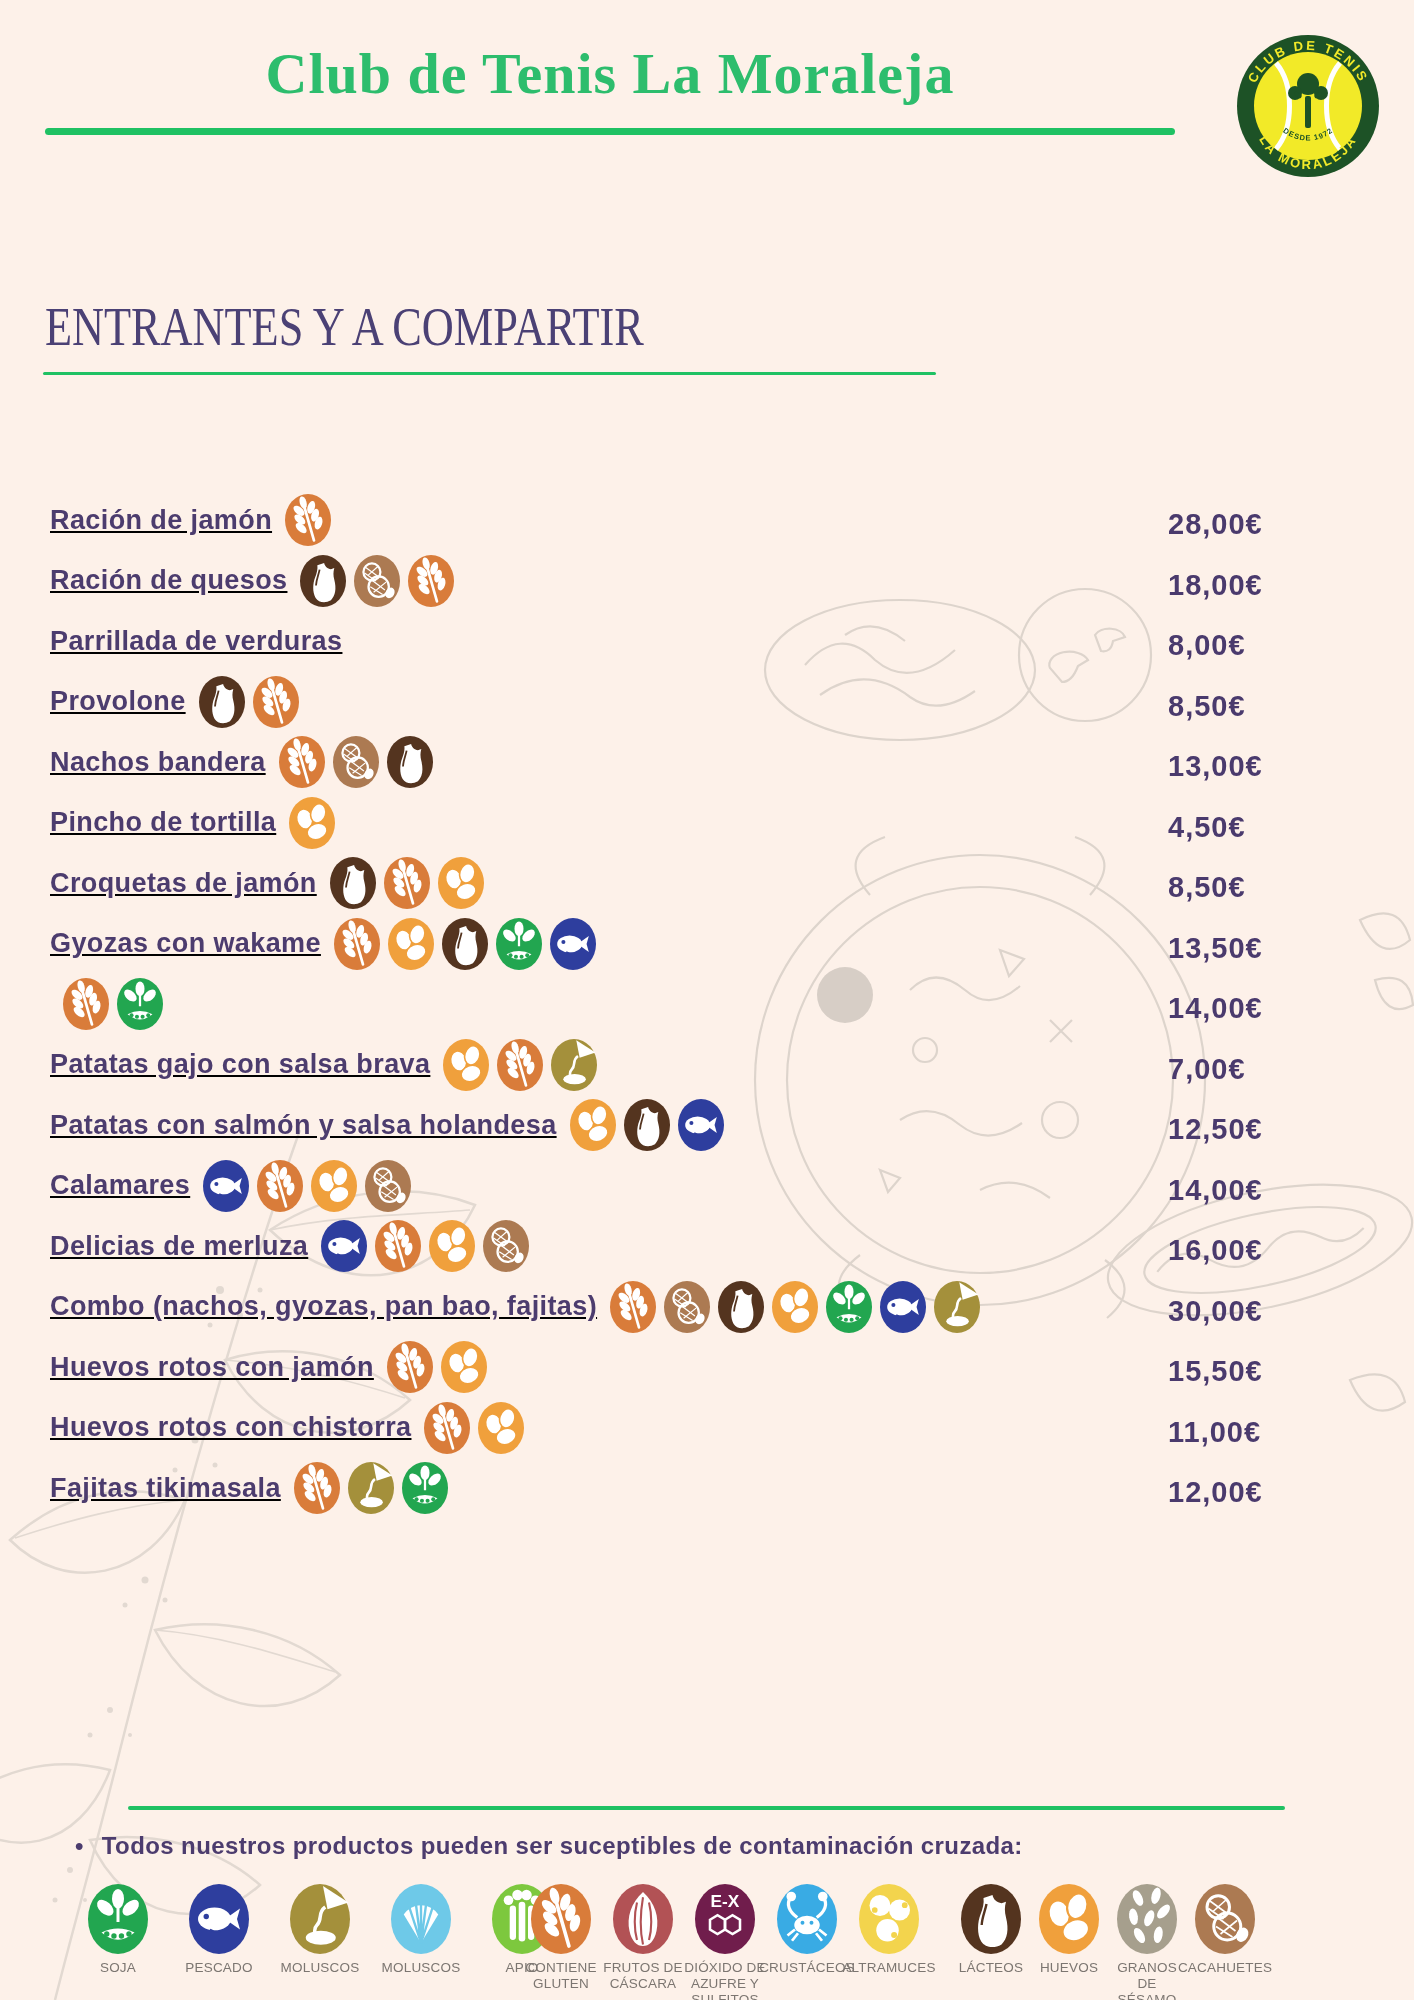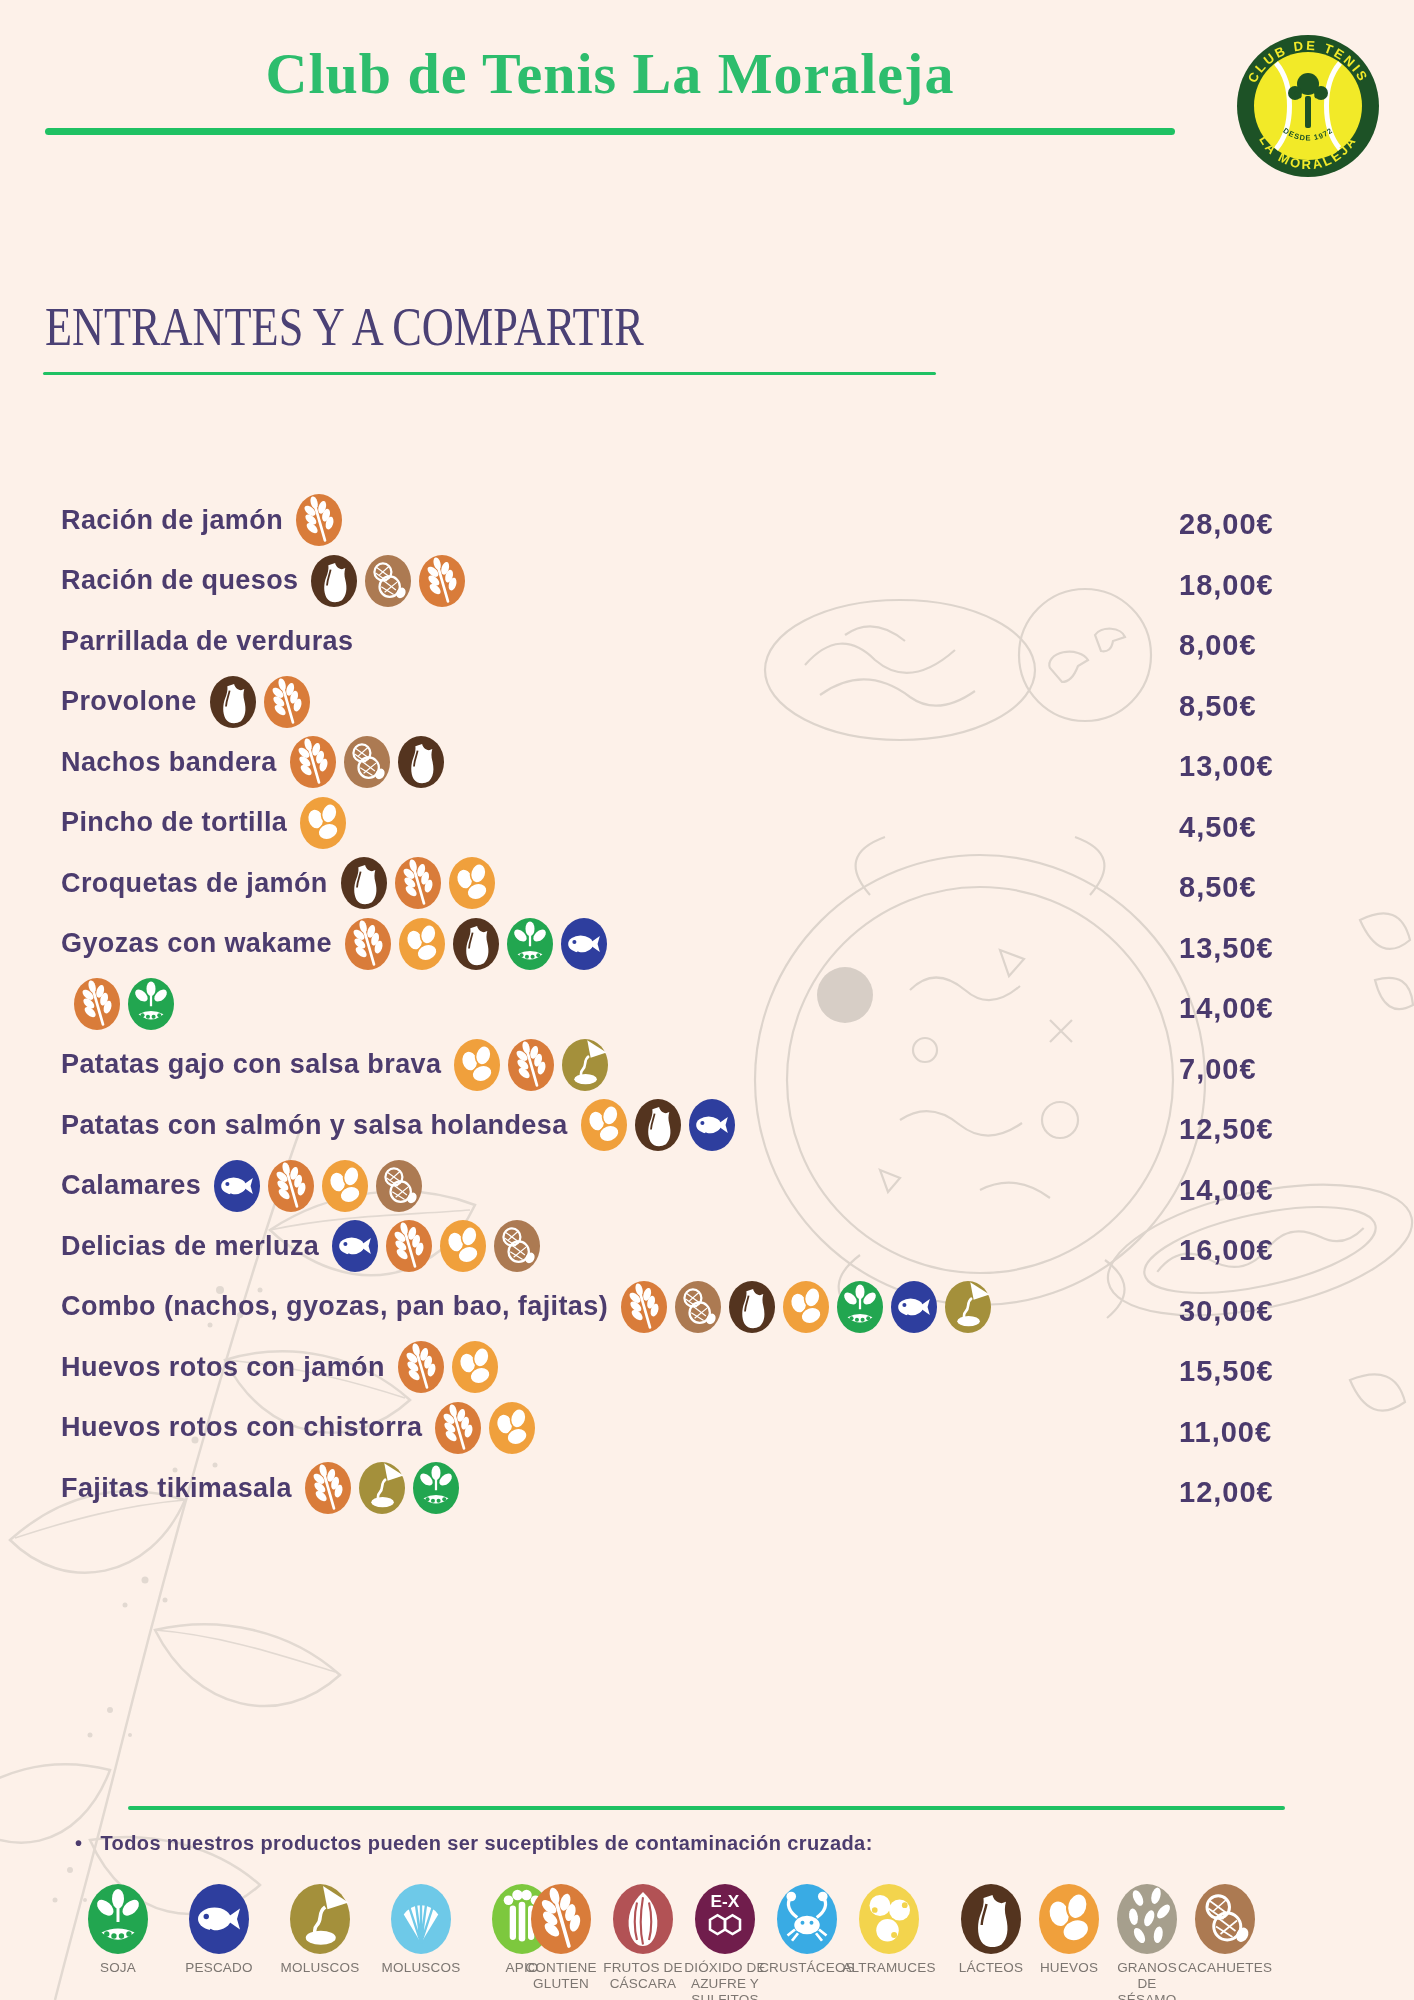--- a/index.html
+++ b/index.html
@@ -24,21 +24,21 @@
     position:absolute;left:45px;top:296px;
     font-family:"Liberation Serif","DejaVu Serif",serif;
     font-size:54px;color:#4b4175;letter-spacing:0px;white-space:nowrap;
     transform:scaleX(0.82);transform-origin:left center;font-weight:500;
   }
   .section-rule{
     position:absolute;left:43px;top:372px;width:893px;height:3px;
     background:#1fc163;border-radius:2px;
   }
   
-  .menu{position:absolute;left:61px;top:490px;width:1324px;}
+  .menu{position:absolute;left:50px;top:490px;width:1324px;text-decoration:underline;}
   .row{position:relative;height:60.5px;}
   .row-main{display:flex;align-items:center;height:100%;}
   .item-name{
     font-size:27px;font-weight:bold;color:#4c3c6e;letter-spacing:0.4px;
     white-space:nowrap;
   }
   .icons{display:flex;align-items:center;margin-left:13px;}
   .badge{
     width:46px;height:52px;border-radius:50%;margin-right:8px;
     flex:0 0 auto;display:block;position:relative;
@@ -49,21 +49,21 @@
     font-size:29px;font-weight:bold;color:#4a3a6d;letter-spacing:1px;
     white-space:nowrap;
   }
   
   .footer-rule{
     position:absolute;left:128px;top:1806px;width:1157px;height:4px;
     background:#1fc163;border-radius:2px;
   }
   .note{
     position:absolute;left:75px;top:1832px;width:1300px;
-    font-size:20px;font-weight:bold;color:#4c3c6e;letter-spacing:0.4px;
+    font-size:24px;font-weight:bold;color:#4c3c6e;letter-spacing:0.4px;
   }
   .note .bullet{margin-right:18px;}
   .legend{position:absolute;left:0;top:1884px;width:1414px;height:116px;}
   .legend-group{position:absolute;top:0;display:flex;}
   .legend-group.g1{left:75px;gap:15px;}
   .legend-group.g2{left:520px;}
   .legend-group.g3{left:952px;}
   .legend-item{width:86px;display:flex;flex-direction:column;align-items:center;}
   .legend-group.g2 .legend-item{width:82px;}
   .legend-group.g3 .legend-item{width:78px;}

